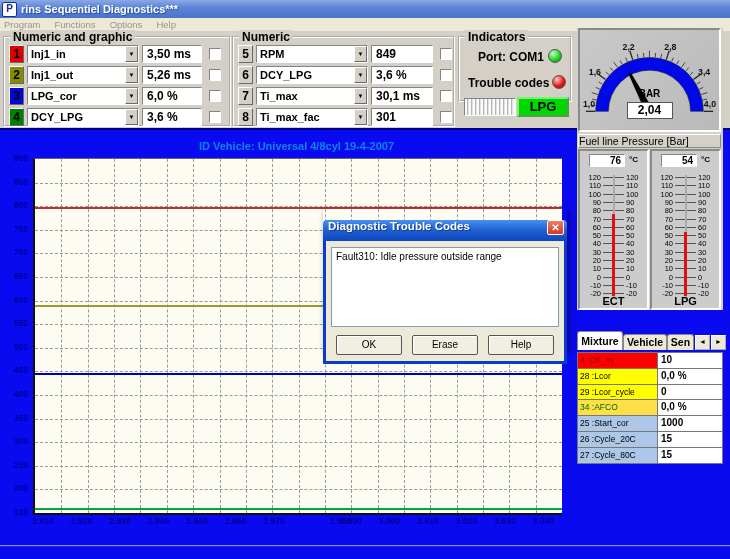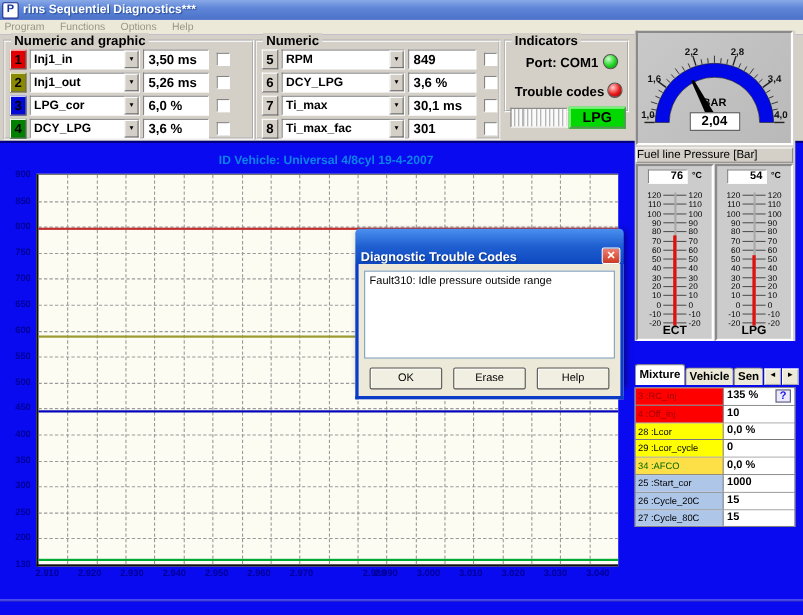--- a/index.html
+++ b/index.html
@@ -19,21 +19,21 @@
   .chart-sep{position:absolute;left:0;top:128px;width:730px;height:2px;background:#000080;}
   .groove{position:absolute;left:0;width:730px;height:1px;}
   
   .groupbox{position:absolute;border:2px groove #ffffff;box-sizing:border-box;}
   .group-title{position:absolute;top:-8px;left:5px;background:#d4d0c8;padding:0 3px;
     font-size:12px;font-weight:bold;color:#000;}
   .ch-row{display:flex;align-items:center;gap:3px;height:21px;padding-left:4px;}
   .numbox{width:15px;height:18px;border:1px solid;border-color:#fff #6a6a6a #6a6a6a #fff;
     box-sizing:border-box;font-size:12px;font-weight:bold;color:#000;text-align:center;line-height:16px;}
   .numbox.gray{background:#d4d0c8;}
-  .combo{display:flex;width:100px;height:18px;background:#fff;border:1px solid;
+  .combo{display:flex;width:112px;height:18px;background:#fff;border:1px solid;
     border-color:#848484 #fff #fff #848484;box-sizing:border-box;align-items:center;}
   .combo.wide{width:112px;}
   .combo-t{flex:1;font-size:11px;font-weight:bold;color:#000;padding-left:3px;white-space:nowrap;overflow:hidden;}
   .combo-b{width:13px;height:16px;background:#d4d0c8;border:1px solid;border-color:#fff #6a6a6a #6a6a6a #fff;
     box-sizing:border-box;font-size:6px;color:#000;text-align:center;line-height:14px;}
   .valbox{width:60px;height:18px;background:#fff;border:1px solid;border-color:#848484 #fff #fff #848484;
     box-sizing:border-box;font-size:12px;font-weight:bold;color:#000;padding-left:4px;line-height:16px;white-space:nowrap;}
   .valbox.wide{width:62px;}
   .chk{width:12px;height:12px;background:#fff;border:1px solid;border-color:#848484 #fff #fff #848484;
     box-sizing:border-box;margin-left:4px;}
@@ -98,22 +98,22 @@
   .hgrid{position:absolute;left:0;right:0;border-top:1px dashed #9a9a9a;height:0;}
   .vgrid{position:absolute;top:0;bottom:0;border-left:1px dashed #9a9a9a;width:0;}
   .trace{position:absolute;left:0;right:0;height:2px;}
   .ylab{position:absolute;width:28px;text-align:right;font-size:8.5px;font-weight:bold;color:#000099;}
   .xlab{position:absolute;width:36px;text-align:center;font-size:8.5px;font-weight:bold;color:#000099;top:0;}
   #ylabels{position:absolute;left:0;top:158px;width:30px;height:360px;}
   #xlabels{position:absolute;left:33px;top:516px;width:540px;height:12px;}
   
   .dialog{position:absolute;left:323px;top:208px;width:244px;height:143px;
     box-shadow:2px 2px 6px rgba(0,0,0,.45);}
-  .dlg-title{height:32px;background:linear-gradient(to bottom,#4a90f0 0%,#1f5fd0 50%,#0d47c0 100%);
-    border-radius:4px 4px 0 0;display:flex;align-items:flex-end;padding-left:5px;box-sizing:border-box;}
+  .dlg-title{height:21px;background:linear-gradient(to bottom,#4a90f0 0%,#1f5fd0 50%,#0d47c0 100%);
+    border-radius:4px 4px 0 0;display:flex;align-items:flex-start;padding-left:5px;box-sizing:border-box;margin-top:12px;}
   .dlg-title-text{color:#fff;font-weight:bold;font-size:11.5px;flex:1;text-shadow:1px 1px 1px #123a8a;}
   .dlg-close{width:17px;height:15px;margin-right:3px;border-radius:2px;border:1px solid #fff;
     background:linear-gradient(to bottom,#ee8070,#cf3a22);color:#fff;font-size:10px;font-weight:bold;
     text-align:center;line-height:13px;box-sizing:border-box;}
   .dlg-body{height:123px;background:#ece9d8;border:3px solid #0a3cc8;border-top:none;
     box-sizing:border-box;position:relative;}
   .dlg-list{position:absolute;left:5px;right:5px;top:6px;height:80px;background:#fff;
     border:1px solid #7f9db9;font-size:10px;color:#000;padding:3px 4px;box-sizing:border-box;}
   .dlg-btnrow{position:absolute;left:0;right:0;bottom:6px;display:flex;justify-content:space-evenly;}
   .dlg-btn{width:66px;height:20px;background:#f1efe2;border:1px solid #555;border-radius:2px;
@@ -450,25 +450,20 @@
 
 <div class="tabbar">
   <span class="tab active" style="width:46px;">Mixture</span>
   <span class="tab idle" style="width:44px;">Vehicle</span>
   <span class="tab idle" style="width:27px;">Sen</span>
   <span class="tabspin">◄</span>
   <span class="tabspin">►</span>
 </div>
 <div class="mixtable" id="mix-rows">
     <div class="trow">
-      <span class="tlabel" style="background: rgb(255, 0, 0); color: rgb(160, 0, 0);">3 :RC_inj</span>
-      <span class="tval">135 %</span>
-      <span class="thelp">?</span>
-    </div>
-    <div class="trow">
       <span class="tlabel" style="background: rgb(255, 0, 0); color: rgb(160, 0, 0);">4 :Off_inj</span>
       <span class="tval">10</span>
     </div>
     <div class="trow">
       <span class="tlabel" style="background: rgb(255, 255, 0); color: rgb(0, 0, 0);">28 :Lcor</span>
       <span class="tval">0,0 %</span>
     </div>
     <div class="trow">
       <span class="tlabel" style="background: rgb(255, 255, 0); color: rgb(0, 0, 0);">29 :Lcor_cycle</span>
       <span class="tval">0</span>

